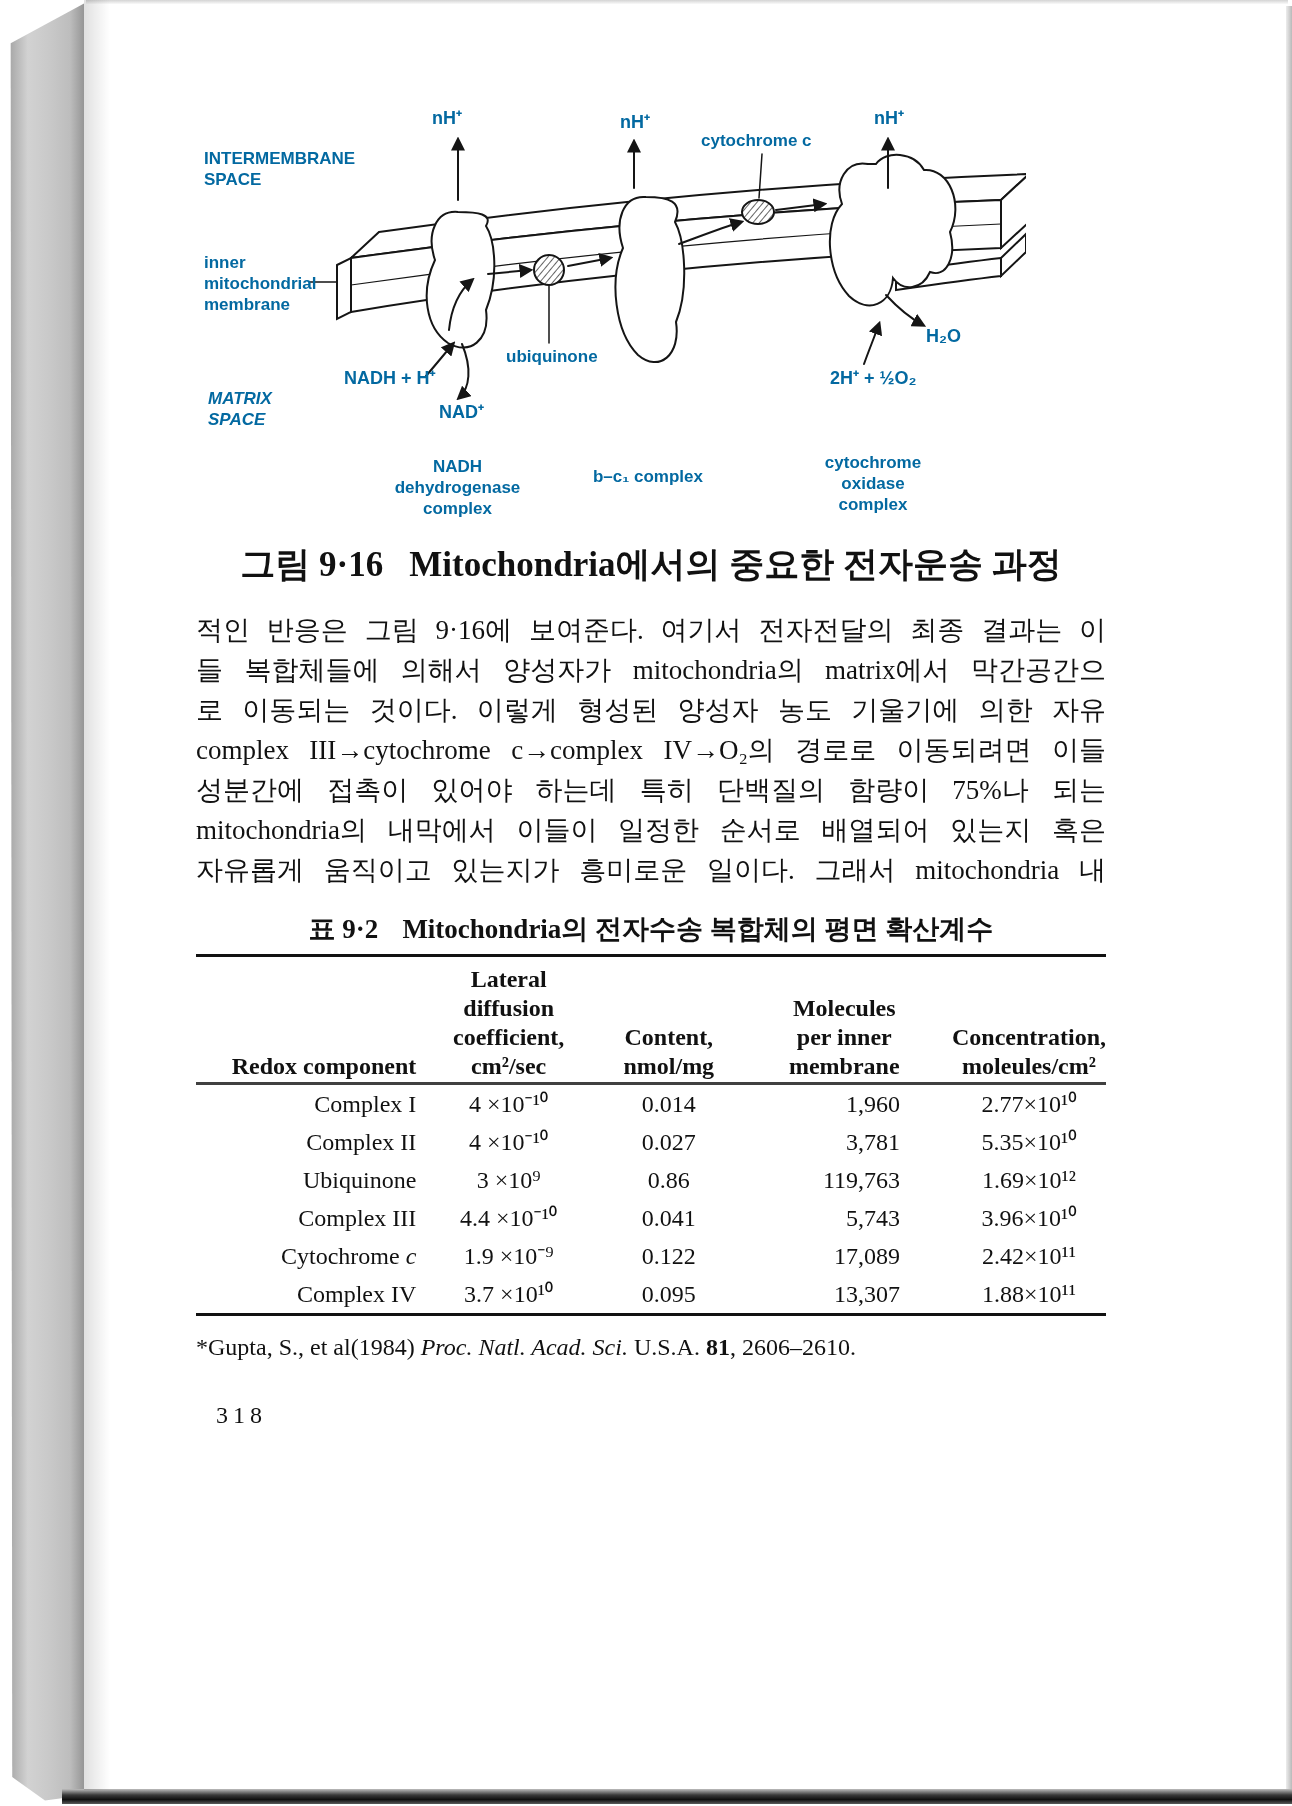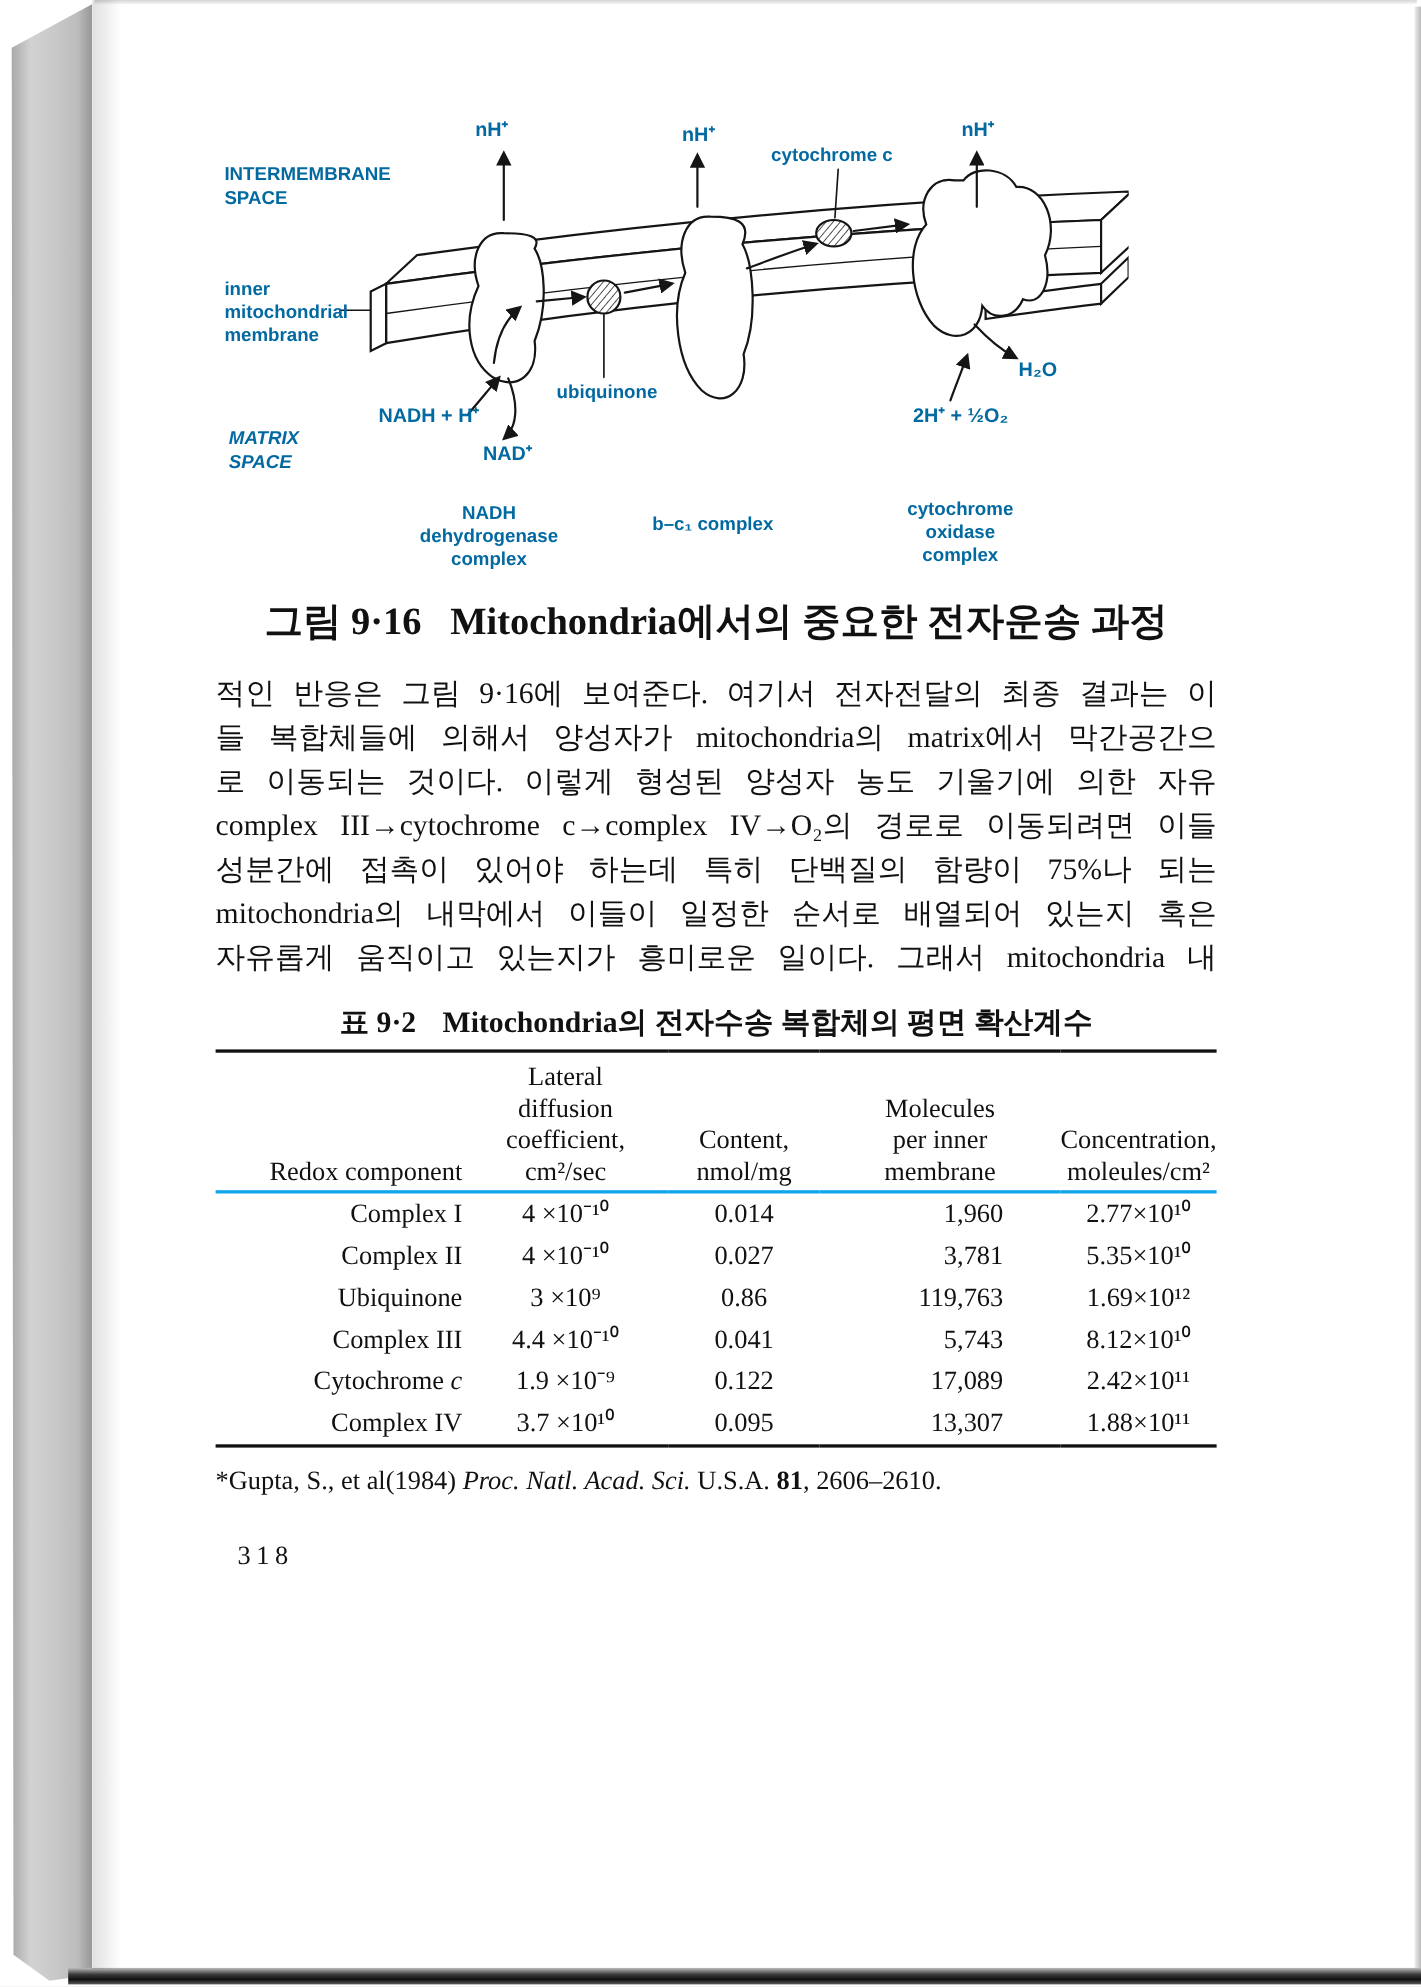--- a/index.html
+++ b/index.html
@@ -57,21 +57,21 @@
   
   .table-title {
     margin-top:22px; text-align:center; font-size:27px; font-weight:bold; line-height:34px;
   }
   .table-title .tbl-label { margin-right:24px; }
   .data-table {
     width:100%; border-collapse:collapse; margin-top:8px;
     font-size:24px; border-top:3px solid #111; border-bottom:3px solid #111;
   }
   .data-table thead th {
-    border-bottom:3px solid #0ea5e9; font-weight:normal;
+    border-bottom:3px solid #404040; font-weight:bold;
     vertical-align:bottom; padding:8px 0 1px; line-height:29px;
   }
   .data-table td { padding:4px 0 3px; line-height:31px; }
   .col-component   { text-align:right;  width:226px; }
   td.col-component { padding-left:4px; }
   th.col-component { padding-left:4px; }
   .col-coefficient { text-align:center; width:192px; }
   .col-content     { text-align:center; width:140px; }
   th.col-molecules { text-align:center; width:172px; }
   td.col-molecules { text-align:right; padding-right:52px; width:172px; }
@@ -155,21 +155,21 @@
       <div class="fig-label big" style="left:424px; top:12px;">nH⁺</div>
       <div class="fig-label big" style="left:678px; top:8px;">nH⁺</div>
       <div class="fig-label" style="left:505px; top:30px;">cytochrome c</div>
       <div class="fig-label" style="left:8px; top:152px; width:106px;">inner mitochondrial membrane</div>
       <div class="fig-label" style="left:12px; top:288px; width:84px;font-style:italic;">MATRIX SPACE</div>
       <div class="fig-label big" style="left:148px; top:268px;">NADH + H⁺</div>
       <div class="fig-label big" style="left:243px; top:302px;">NAD⁺</div>
       <div class="fig-label" style="left:310px; top:246px;">ubiquinone</div>
       <div class="fig-label big" style="left:634px; top:268px;text-align:center;">2H⁺ + ½O₂</div>
       <div class="fig-label big" style="left:730px; top:226px;">H₂O</div>
-      <div class="fig-label center" style="left:176px; top:356px; width:145px;">NADH dehydrogenase complex</div>
+      <div class="fig-label center" style="left:189px; top:356px; width:145px;">NADH dehydrogenase complex</div>
       <div class="fig-label center" style="left:382px; top:366px; width:140px;">b–c₁ complex</div>
       <div class="fig-label center" style="left:612px; top:352px; width:130px;">cytochrome oxidase complex</div>
     </div>
 
     <div class="caption">
       <span class="cap-label">그림 9·16</span><span>Mitochondria에서의 중요한 전자운송 과정</span>
     </div>
 
     <div class="body-text">
       <div class="body-line">적인 반응은 그림 9·16에 보여준다. 여기서 전자전달의 최종 결과는 이</div>
@@ -232,21 +232,21 @@
           <td class="col-coefficient">3  ×10⁹</td>
           <td class="col-content">0.86</td>
           <td class="col-molecules">119,763</td>
           <td class="col-concentration">1.69×10¹²</td>
         </tr>
         <tr>
           <td class="col-component"><span>Complex III</span><i></i></td>
           <td class="col-coefficient">4.4 ×10⁻¹⁰</td>
           <td class="col-content">0.041</td>
           <td class="col-molecules">5,743</td>
-          <td class="col-concentration">8.12×10¹⁰</td>
+          <td class="col-concentration">3.96×10¹⁰</td>
         </tr>
         <tr>
           <td class="col-component"><span>Cytochrome </span><i>c</i></td>
           <td class="col-coefficient">1.9 ×10⁻⁹</td>
           <td class="col-content">0.122</td>
           <td class="col-molecules">17,089</td>
           <td class="col-concentration">2.42×10¹¹</td>
         </tr>
         <tr>
           <td class="col-component"><span>Complex IV</span><i></i></td>

